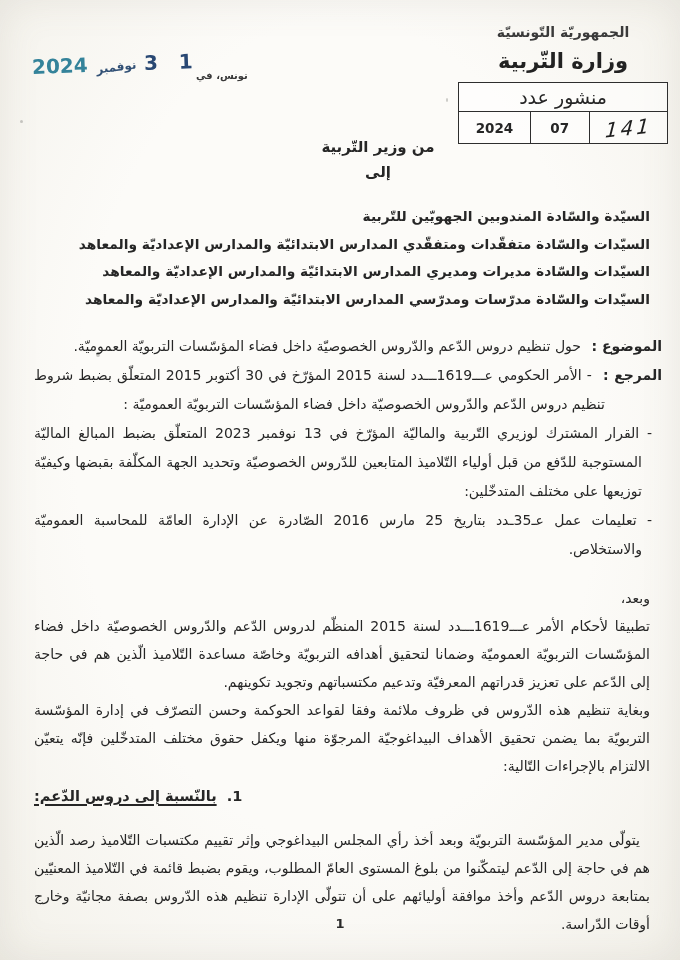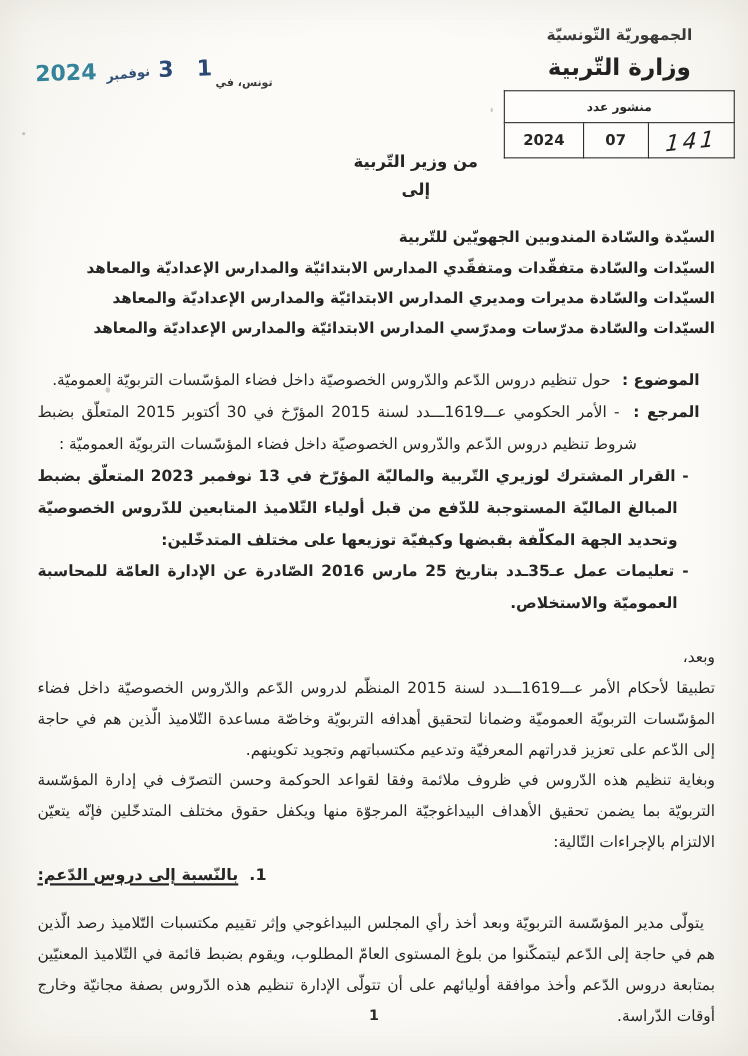--- a/index.html
+++ b/index.html
@@ -19,21 +19,21 @@
   .speck.s2{left:96px;top:352px;width:4px;height:5px;}
   .speck.s3{left:88px;top:376px;width:2px;height:2px;}
   .speck.s4{left:446px;top:98px;width:2px;height:4px;}
 
   
   .header-right{position:absolute;top:24px;right:12px;width:210px;text-align:center;}
   .republic{font-size:14px;font-weight:bold;color:#3a3a3a;margin:0;}
   .ministry{font-size:21px;font-weight:bold;color:#222;margin:9px 0 0 0;}
   .circ-table{border-collapse:collapse;margin:9px auto 0 auto;background:rgba(255,255,255,0.5);}
   .circ-table td{border:1.6px solid #2e2e2e;padding:2px 4px;text-align:center;vertical-align:middle;}
-  .circ-title-cell{font-size:11px;font-weight:bold;height:24px;}
+  .circ-title-cell{font-size:19px;font-weight:normal;height:24px;}
   .circ-year-cell{width:68px;font-size:13.5px;font-weight:bold;height:27px;}
   .circ-month-cell{width:56px;font-size:13.5px;font-weight:bold;}
   .circ-serial-cell{width:74px;}
   .handwritten{
     display:inline-block;font-size:20px;font-style:italic;letter-spacing:3px;
     transform:rotate(-6deg) skewX(-10deg);color:#1e1e1e;
   }
 
   
   .stamp{
@@ -48,25 +48,25 @@
   
   .from-to{position:absolute;top:138px;left:0;width:100%;text-align:center;transform:translateX(38px);}
   .from-line{font-size:15px;font-weight:bold;margin:0;}
   .to-line{font-size:15px;font-weight:bold;margin:7px 0 0 0;}
 
   
   .recipients{position:absolute;top:203px;right:30px;left:40px;}
   .recipients p{margin:0;font-weight:bold;font-size:13.8px;line-height:27.5px;text-align:right;}
 
   
-  .subject-refs{position:absolute;top:332px;right:44px;left:34px;font-size:14px;line-height:29px;}
+  .subject-refs{position:absolute;top:332px;right:18px;left:34px;font-size:14px;line-height:29px;}
   .subject-line{margin:0;text-align:right;}
   .lbl{font-weight:bold;margin-left:6px;}
   .ref-first{margin:0;padding-right:57px;text-indent:-57px;text-align:justify;}
-  .ref-item{margin:0;padding-right:20px;text-indent:-10px;text-align:justify;font-weight:bold;}
+  .ref-item{margin:0;padding-right:20px;text-indent:-10px;text-align:justify;}
 
   
   .body-block{position:absolute;top:584px;right:30px;left:34px;font-size:14px;line-height:28px;}
   .opening{margin:0;text-align:right;}
   .para{margin:0;text-align:justify;}
   .sec-heading{margin:2px 0 16px 0;font-size:14.5px;font-weight:bold;text-align:left;}
   .sec-heading .heading-num{margin-left:5px;}
   .sec-heading .heading-text{text-decoration:underline;text-underline-offset:3px;text-decoration-thickness:1.5px;}
   .sec-para{margin:0;text-align:justify;text-indent:10px;}
 

